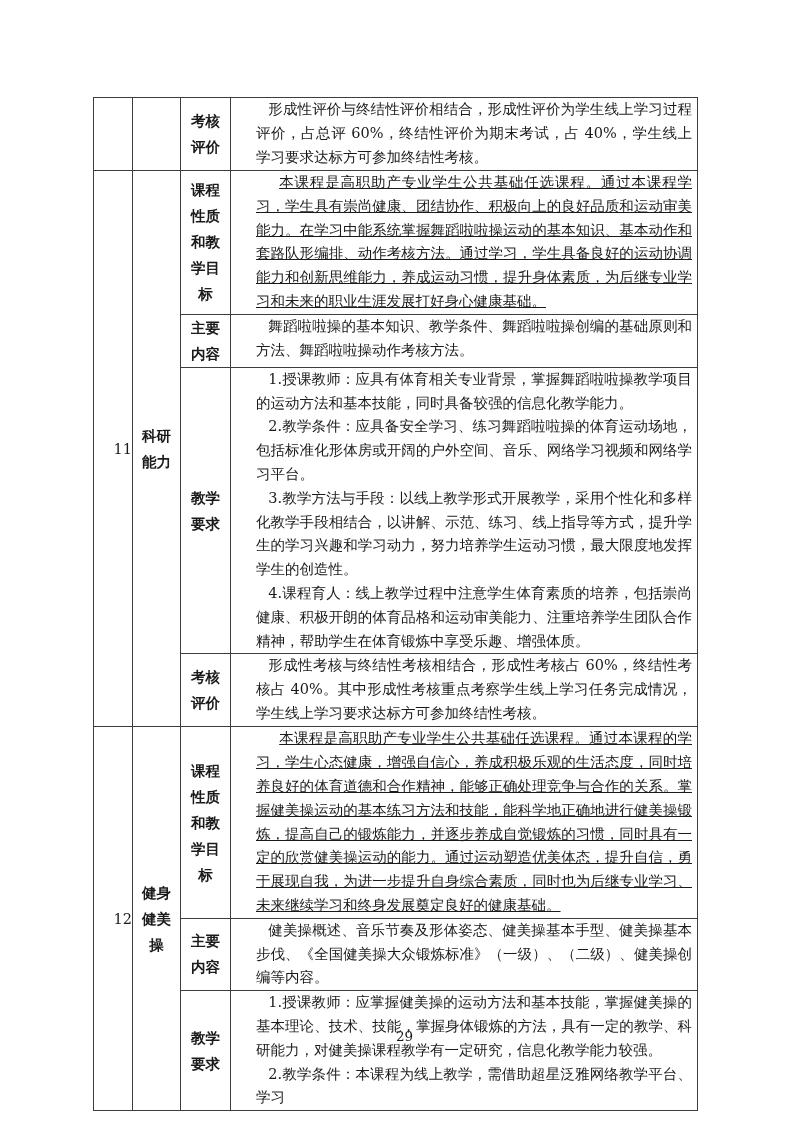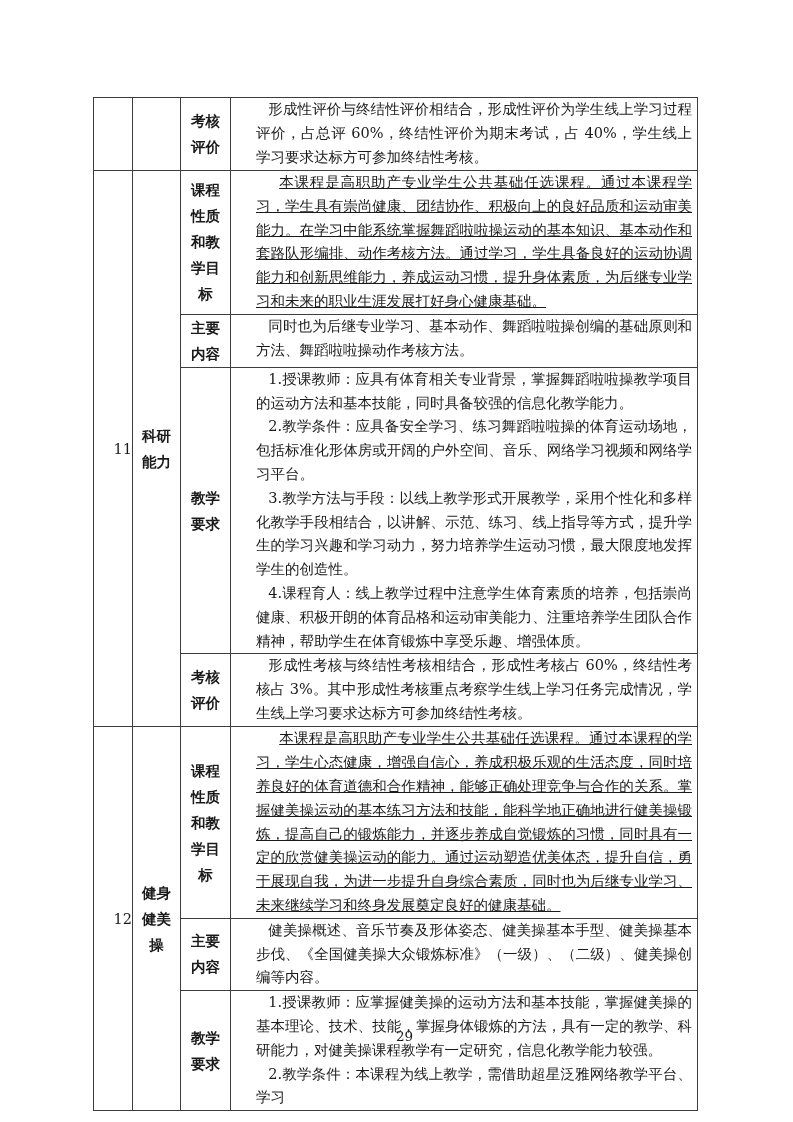--- a/index.html
+++ b/index.html
@@ -95,36 +95,36 @@
     <td class="num-cell" rowspan="4">11</td>
     <td class="name-cell" rowspan="4">科研能力</td>
     <td class="label-cell">课程性质和教学目标</td>
     <td class="content-cell">
       <p class="intro">本课程是高职助产专业学生公共基础任选课程。通过本课程学习，学生具有崇尚健康、团结协作、积极向上的良好品质和运动审美能力。在学习中能系统掌握舞蹈啦啦操运动的基本知识、基本动作和套路队形编排、动作考核方法。通过学习，学生具备良好的运动协调能力和创新思维能力，养成运动习惯，提升身体素质，为后继专业学习和未来的职业生涯发展打好身心健康基础。</p>
     </td>
   </tr>
   <tr class="r2">
     <td class="label-cell">主要内容</td>
     <td class="content-cell">
-      <p>同时也为后继专业学习、基本动作、舞蹈啦啦操创编的基础原则和方法、舞蹈啦啦操动作考核方法。</p>
+      <p>舞蹈啦啦操的基本知识、教学条件、舞蹈啦啦操创编的基础原则和方法、舞蹈啦啦操动作考核方法。</p>
     </td>
   </tr>
   <tr class="r3">
     <td class="label-cell">教学要求</td>
     <td class="content-cell">
       <p>1.授课教师：应具有体育相关专业背景，掌握舞蹈啦啦操教学项目的运动方法和基本技能，同时具备较强的信息化教学能力。</p>
       <p>2.教学条件：应具备安全学习、练习舞蹈啦啦操的体育运动场地，包括标准化形体房或开阔的户外空间、音乐、网络学习视频和网络学习平台。</p>
       <p>3.教学方法与手段：以线上教学形式开展教学，采用个性化和多样化教学手段相结合，以讲解、示范、练习、线上指导等方式，提升学生的学习兴趣和学习动力，努力培养学生运动习惯，最大限度地发挥学生的创造性。</p>
       <p>4.课程育人：线上教学过程中注意学生体育素质的培养，包括崇尚健康、积极开朗的体育品格和运动审美能力、注重培养学生团队合作精神，帮助学生在体育锻炼中享受乐趣、增强体质。</p>
     </td>
   </tr>
   <tr class="r4">
     <td class="label-cell">考核评价</td>
     <td class="content-cell">
-      <p>形成性考核与终结性考核相结合，形成性考核占 60%，终结性考核占 3%。其中形成性考核重点考察学生线上学习任务完成情况，学生线上学习要求达标方可参加终结性考核。</p>
+      <p>形成性考核与终结性考核相结合，形成性考核占 60%，终结性考核占 40%。其中形成性考核重点考察学生线上学习任务完成情况，学生线上学习要求达标方可参加终结性考核。</p>
     </td>
   </tr>
 
   <tr class="r5">
     <td class="num-cell" rowspan="3">12</td>
     <td class="name-cell" rowspan="3">健身健美操</td>
     <td class="label-cell">课程性质和教学目标</td>
     <td class="content-cell">
       <p class="intro">本课程是高职助产专业学生公共基础任选课程。通过本课程的学习，学生心态健康，增强自信心，养成积极乐观的生活态度，同时培养良好的体育道德和合作精神，能够正确处理竞争与合作的关系。掌握健美操运动的基本练习方法和技能，能科学地正确地进行健美操锻炼，提高自己的锻炼能力，并逐步养成自觉锻炼的习惯，同时具有一定的欣赏健美操运动的能力。通过运动塑造优美体态，提升自信，勇于展现自我，为进一步提升自身综合素质，同时也为后继专业学习、未来继续学习和终身发展奠定良好的健康基础。</p>
     </td>

